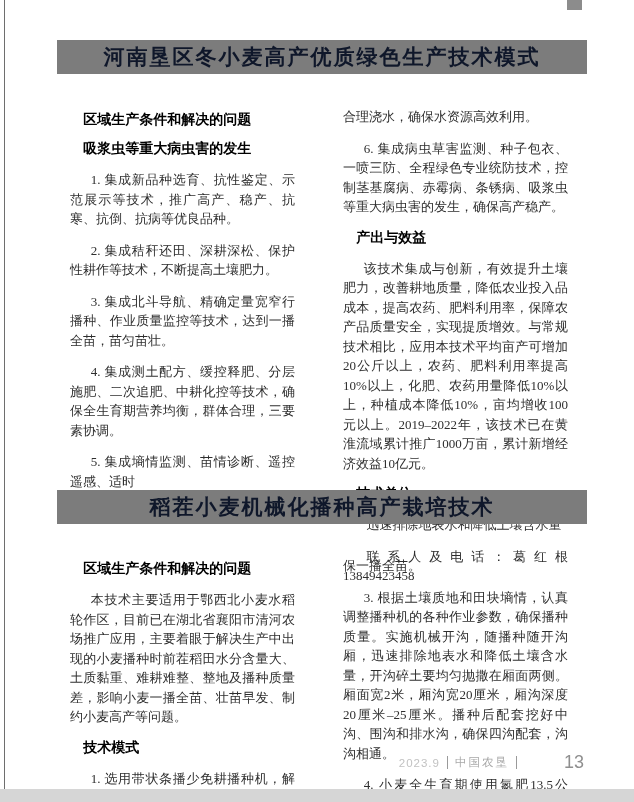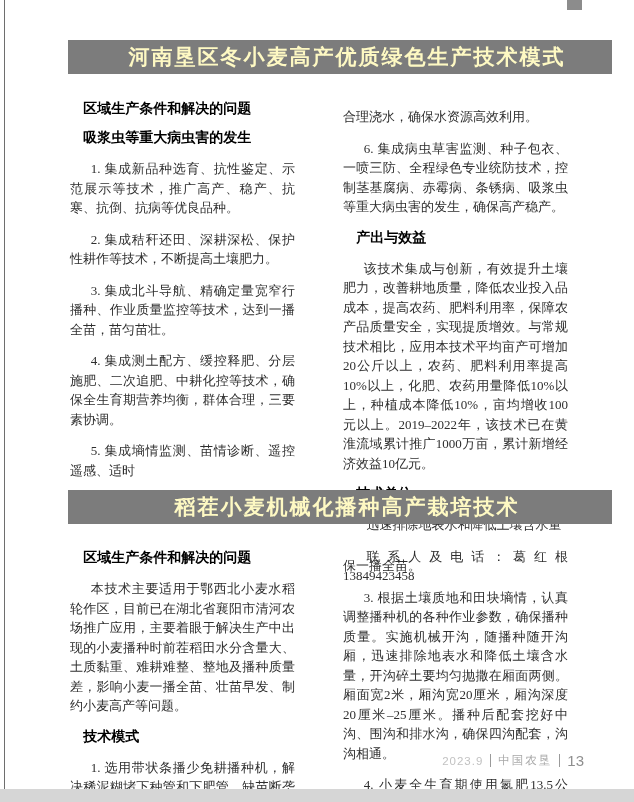--- a/index.html
+++ b/index.html
@@ -16,25 +16,25 @@
   }
   .bottom-strip {
     position: absolute; left: 0; top: 789px;
     width: 634px; height: 13px; background: #d6d6d6;
   }
   .corner-mark {
     position: absolute; left: 567px; top: 0;
     width: 15px; height: 10px; background: #8c8c8c;
   }
   .banner {
-    position: absolute; left: 68px; width: 530px; height: 34px;
-    background: #7c7c7c; color: #fef9c3;
+    position: absolute; left: 57px; width: 530px; height: 34px;
+    background: #7c7c7c; color: #0f172a;
     font-family: "Liberation Sans", "DejaVu Sans", sans-serif;
     font-weight: 700; font-size: 21px; line-height: 34px;
-    text-align: center; letter-spacing: 2px; padding-left: 14px;
+    text-align: center; letter-spacing: 2px;
   }
   .banner1 { top: 40px; }
   .banner2 { top: 490px; }
   .cols {
     position: absolute; left: 58px; width: 522px;
     display: flex; gap: 24px;
   }
   .cols1 { top: 95px; }
   .cols2 { top: 544px; }
   .col { width: 249px; }
@@ -44,31 +44,31 @@
     color: #2e2e2e;
     text-align: justify;
   }
   .col p.ind { text-indent: 1.6em; }
   .col h3 {
     margin: 11px 0 8px 0;
     padding-left: 1.8em;
     font-family: "Liberation Sans", "DejaVu Sans", sans-serif;
     font-weight: 700; font-size: 14px; color: #000000;
   }
-  .col h3.first { margin-top: 5px; }
+  .col h3.first { margin-top: 16px; }
   .col p.orgline { text-indent: 1.8em; }
   .footer {
     position: absolute; top: 752px; right: 50px;
     display: flex; align-items: center; gap: 7px;
     font-family: "Liberation Sans", "DejaVu Sans", sans-serif;
     font-size: 11.5px;
   }
   .footer .issue { color: #c2c2c2; letter-spacing: 1px; }
   .footer .magazine { color: #a8a8a8; letter-spacing: 2px; }
-  .footer .pageno { color: #8f8f8f; font-size: 15px; }
+  .footer .pageno { color: #8f8f8f; font-size: 18px; margin-left: 40px; }
   .footer .bar { width: 1px; height: 13px; background: #9a9a9a; }
 </style>
 </head>
 <body>
 
 <div class="page">
 
   <div class="edge-line"></div>
   <div class="corner-mark"></div>
 

